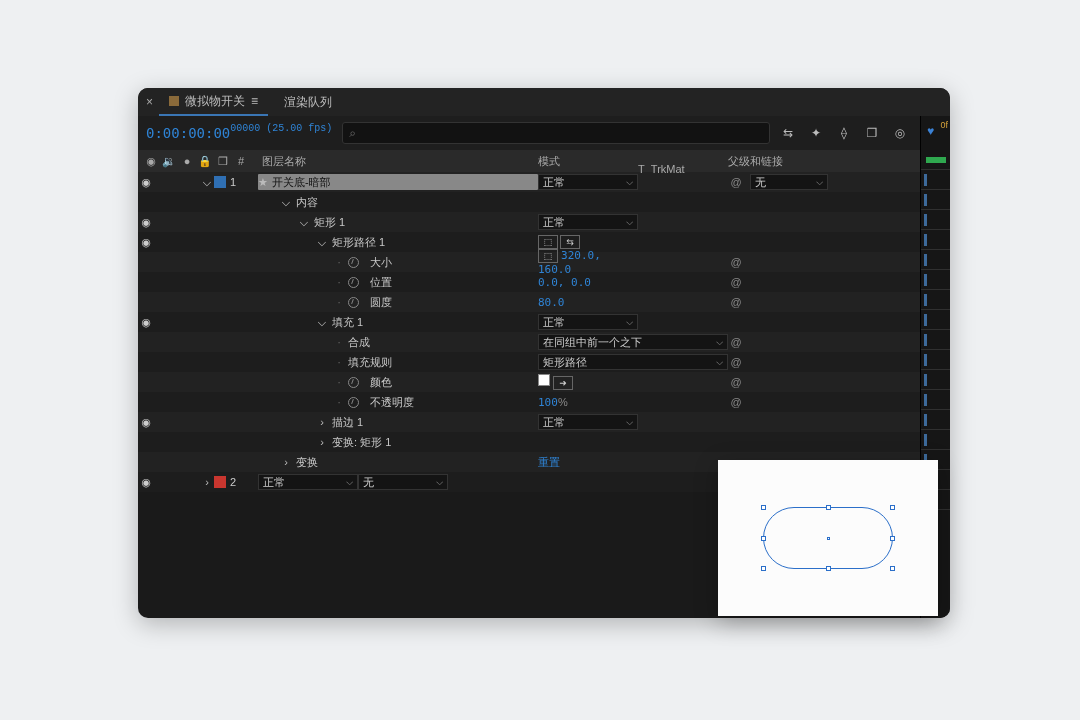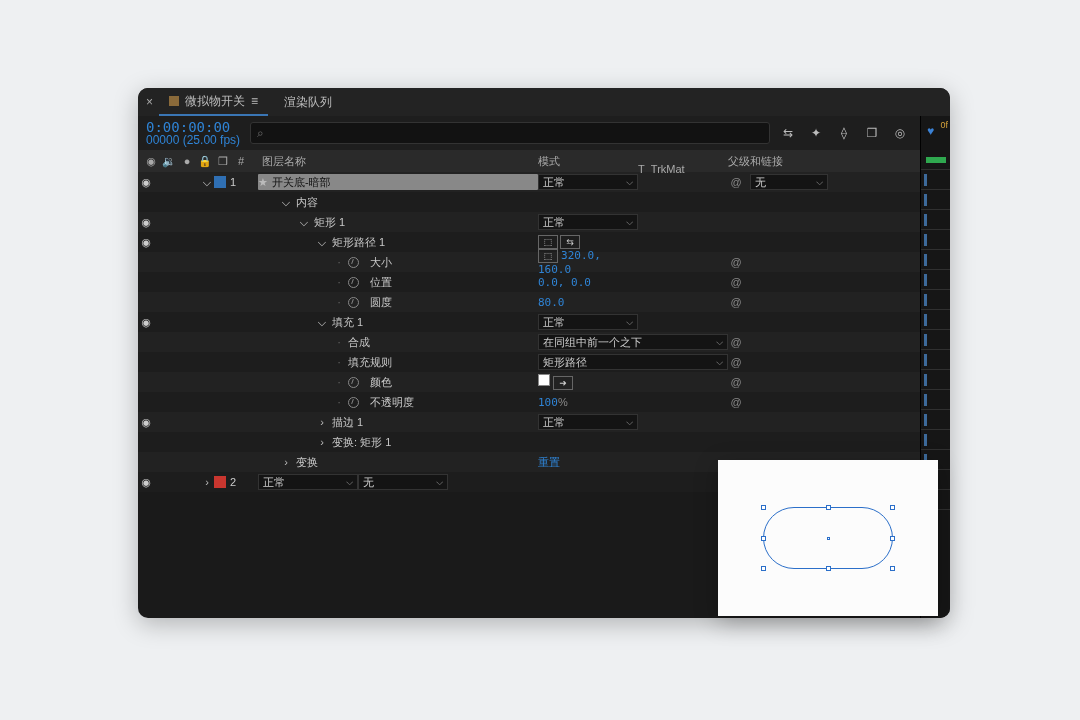--- a/index.html
+++ b/index.html
@@ -11,22 +11,22 @@
   }
   
   .tabs { display:flex; align-items:center; height:28px; background:#232323; padding:0 8px; gap:6px;}
   .tab { display:flex; align-items:center; gap:6px; padding:0 10px; height:28px; color:#bdbdbd; }
   .tab.active { border-bottom:2px solid #3a76b5; }
   .tab .sq { width:10px; height:10px; background:#8a6a3a; }
   .x { color:#aaa; }
   
   .hdr { display:flex; align-items:center; height:34px; background:#1e1e1e; padding:0 8px; gap:10px;}
   .tc { color:#2f84d6; font-family: ui-monospace, monospace; font-size:14px; }
-  .fps { color:#2f84d6; font-size:12px; font-family: Liberation Sans, sans-serif; margin-top:-2px;}
-  .clockblock{ display:flex; flex-direction:column; min-width:90px;}
+  .fps { color:#2f84d6; font-size:10px; font-family: Liberation Mono, monospace; margin-top:-2px;}
+  .clockblock{ display:flex; flex-direction:row; min-width:90px;}
   .search { flex:1; height:22px; background:#121212; border:1px solid #333; border-radius:3px; display:flex; align-items:center; padding:0 6px; color:#666;}
   .hicons { display:flex; gap:12px; color:#bbb; padding-right:6px;}
   .hicons span { width:16px; text-align:center; }
   
   .colhead { display:flex; align-items:center; height:22px; background:#2a2a2a; font-size:11px; color:#aaa; }
   .colhead .c1 { width:120px; display:flex; align-items:center; gap:4px; padding-left:6px;}
   .colhead .c1 span{ width:14px; text-align:center; }
   .colhead .cname { flex:0 0 280px; padding-left:4px;}
   .colhead .cmode { flex:0 0 100px;}
   .colhead .ctrk { flex:0 0 90px;margin-top:16px;}

